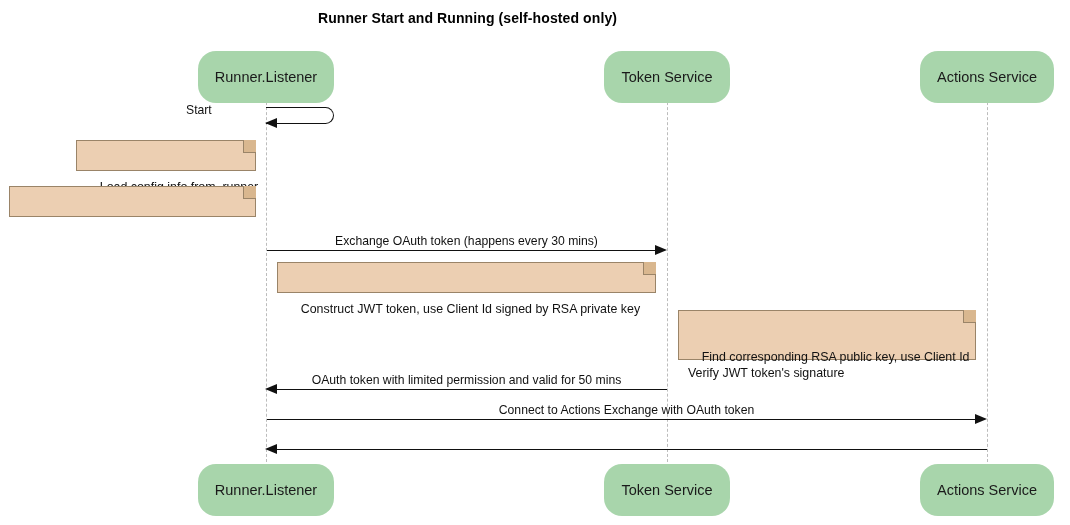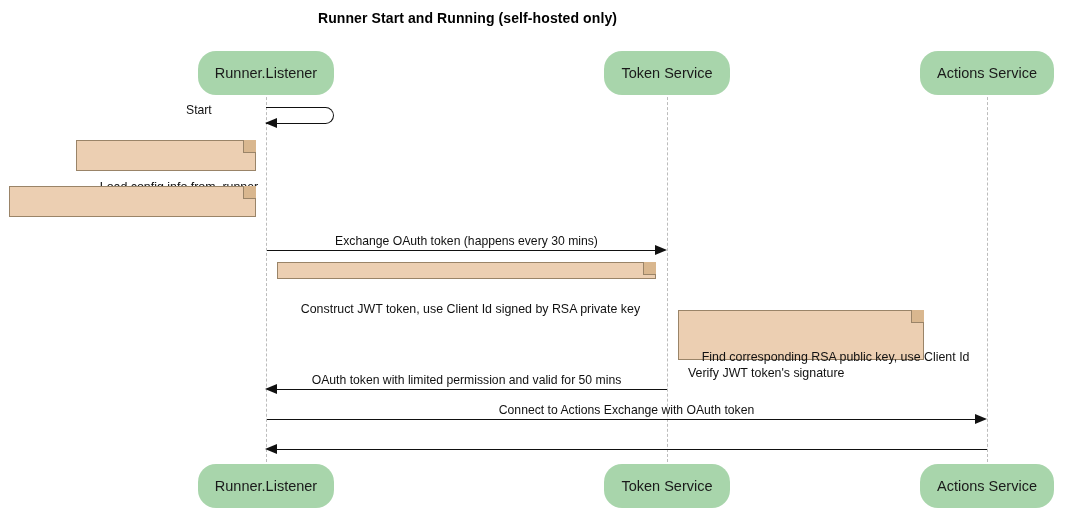--- a/index.html
+++ b/index.html
@@ -25,21 +25,21 @@
     width: 935px;
     text-align: center;
     font-size: 14px;
     font-weight: bold;
     color: #000000;
     letter-spacing: 0.1px;
   }
   
   .participant {
     position: absolute;
-    height: 44px;
+    height: 52px;
     border-radius: 18px;
     background: #a8d5ab;
     display: flex;
     align-items: center;
     justify-content: center;
     font-size: 14.5px;
     color: #1a1a1a;
     box-sizing: border-box;
     white-space: nowrap;
   }
@@ -147,26 +147,26 @@
   </div>
 
   <div class="note" style="left:9px; top:186px; width:247px; height:31px;">
     <span class="fold"></span>
   </div>
 
   <div class="msg-label" style="left:266px; top:234px; width:401px;">Exchange OAuth token (happens every 30 mins)</div>
   <div class="msg-line" style="left:267px; top:250px; width:389px;"></div>
   <div class="arrowhead arrow-right" style="left:655px; top:245px;"></div>
 
-  <div class="note" style="left:277px; top:262px; width:379px; height:17px;">
+  <div class="note" style="left:277px; top:262px; width:379px; height:31px;">
     <span class="fold"></span>
     <span>Construct JWT token, use Client Id signed by RSA private key</span>
   </div>
 
-  <div class="note" style="left:678px; top:310px; width:246px; height:50px;">
+  <div class="note" style="left:678px; top:310px; width:298px; height:50px;">
     <span class="fold"></span>
     <span>Find corresponding RSA public key, use Client Id
 Verify JWT token's signature</span>
   </div>
 
   <div class="msg-label" style="left:266px; top:373px; width:401px;">OAuth token with limited permission and valid for 50 mins</div>
   <div class="msg-line" style="left:277px; top:389px; width:390px;"></div>
   <div class="arrowhead arrow-left" style="left:265px; top:384px;"></div>
 
   <div class="msg-label" style="left:266px; top:403px; width:721px;">Connect to Actions Exchange with OAuth token</div>

